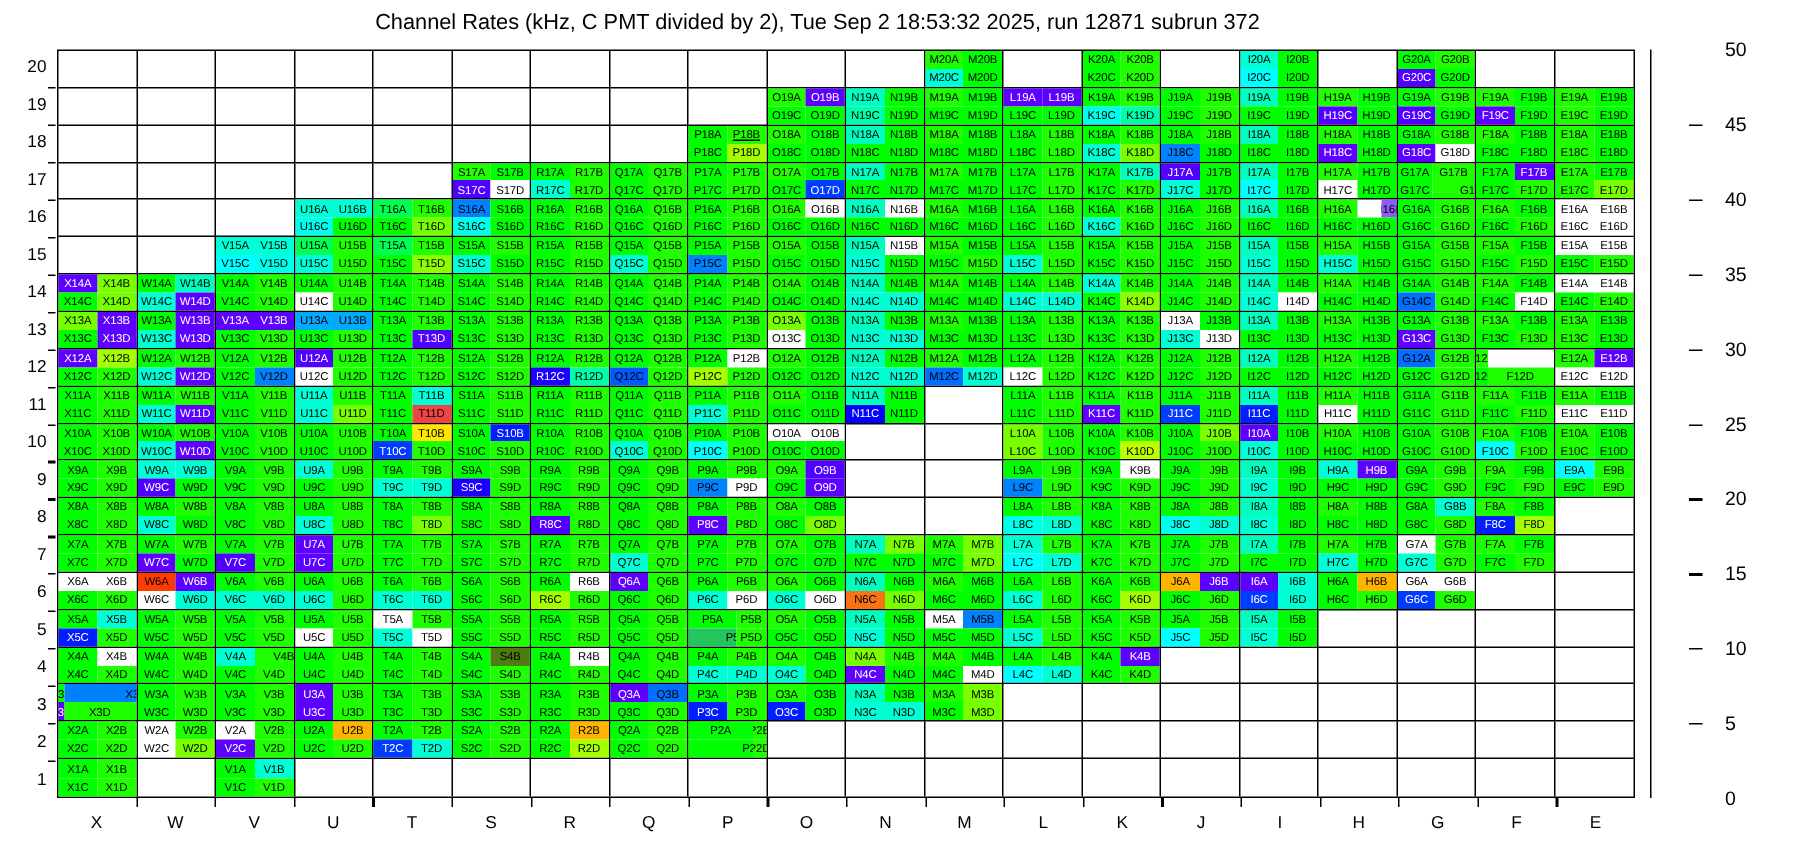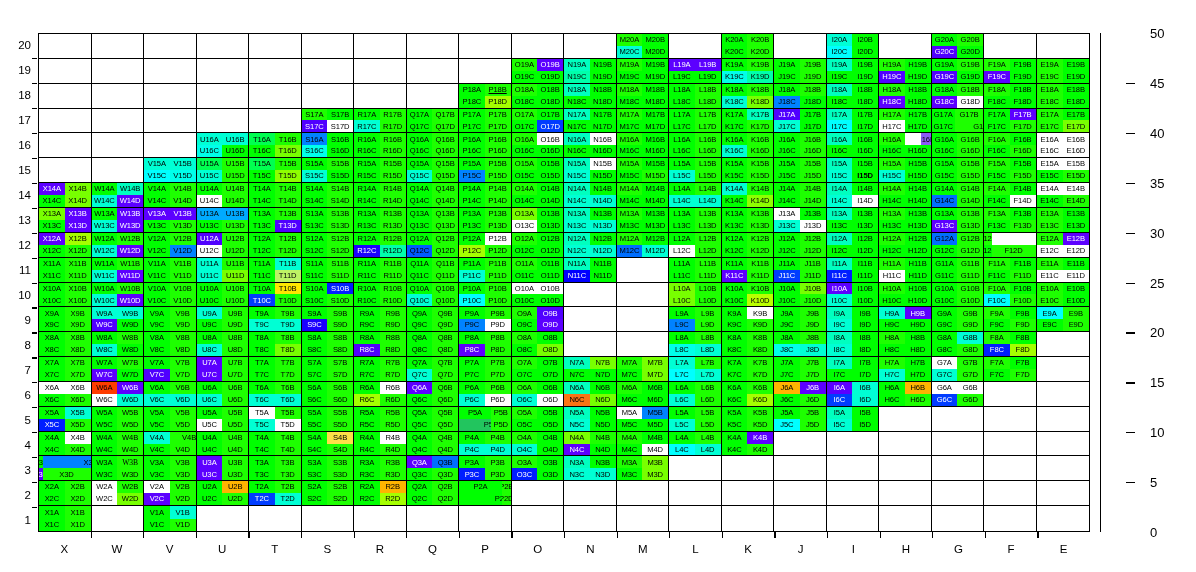--- a/index.html
+++ b/index.html
@@ -65,20 +65,21 @@
     transform:translateY(-50%);white-space:nowrap;
   }
   .cbtick{position:absolute;left:26px;width:9px;height:1.3px;background:#000;}
   #cbleft{position:absolute;left:0;top:0;width:1.3px;height:499px;background:#000;}
 </style>
 </head>
 <body>
 
 <div id="root">
 
+  <div id="title">Channel Rates (kHz, C PMT divided by 2), Tue Sep  2 18:53:32 2025, run 12871 subrun 372</div>
 
   <div id="yaxis">
       <div class="ylab" style="top: 12.475px;">20</div>
       <div class="ylab" style="top: 37.425px;">19</div>
       <div class="ytick" style="top: 24.95px;"></div>
       <div class="ylab" style="top: 62.375px;">18</div>
       <div class="ytick" style="top: 49.9px;"></div>
       <div class="ylab" style="top: 87.325px;">17</div>
       <div class="ytick" style="top: 74.85px;"></div>
       <div class="ylab" style="top: 112.275px;">16</div>
@@ -804,21 +805,21 @@
         <div class="gcell">
           <div class="sub" style="background: rgb(0, 255, 0); color: rgb(0, 0, 0);">J15A</div>
           <div class="sub" style="background: rgb(30, 255, 0); color: rgb(0, 0, 0);">J15B</div>
           <div class="sub" style="background: rgb(0, 255, 0); color: rgb(0, 0, 0);">J15C</div>
           <div class="sub" style="background: rgb(30, 255, 0); color: rgb(0, 0, 0);">J15D</div>
         </div>
         <div class="gcell">
           <div class="sub" style="background: rgb(0, 255, 191); color: rgb(0, 0, 0);">I15A</div>
           <div class="sub" style="background: rgb(0, 255, 0); color: rgb(0, 0, 0);">I15B</div>
           <div class="sub" style="background: rgb(0, 255, 212); color: rgb(0, 0, 0);">I15C</div>
-          <div class="sub" style="background: rgb(0, 255, 0); color: rgb(0, 0, 0); font-weight: bold;">I15D</div>
+          <div class="sub" style="background: rgb(0, 255, 0); color: rgb(0, 0, 0);">I15D</div>
         </div>
         <div class="gcell">
           <div class="sub" style="background: rgb(30, 255, 0); color: rgb(0, 0, 0);">H15A</div>
           <div class="sub" style="background: rgb(0, 255, 0); color: rgb(0, 0, 0);">H15B</div>
           <div class="sub" style="background: rgb(0, 255, 212); color: rgb(0, 0, 0);">H15C</div>
           <div class="sub" style="background: rgb(0, 255, 0); color: rgb(0, 0, 0);">H15D</div>
         </div>
         <div class="gcell">
           <div class="sub" style="background: rgb(0, 255, 0); color: rgb(0, 0, 0);">G15A</div>
           <div class="sub" style="background: rgb(30, 255, 0); color: rgb(0, 0, 0);">G15B</div>
@@ -1218,21 +1219,21 @@
         <div class="gcell">
           <div class="sub" style="background: rgb(0, 255, 212); color: rgb(0, 0, 0);">U11A</div>
           <div class="sub" style="background: rgb(30, 255, 0); color: rgb(0, 0, 0);">U11B</div>
           <div class="sub" style="background: rgb(0, 255, 212); color: rgb(0, 0, 0);">U11C</div>
           <div class="sub" style="background: rgb(120, 255, 0); color: rgb(0, 0, 0);">U11D</div>
         </div>
         <div class="gcell">
           <div class="sub" style="background: rgb(0, 255, 0); color: rgb(0, 0, 0);">T11A</div>
           <div class="sub" style="background: rgb(0, 255, 212); color: rgb(0, 0, 0);">T11B</div>
           <div class="sub" style="background: rgb(0, 255, 0); color: rgb(0, 0, 0);">T11C</div>
-          <div class="sub" style="background: #bef264; color: rgb(0, 0, 0);">T11D</div>
+          <div class="sub" style="background: #ef4444; color: rgb(0, 0, 0);">T11D</div>
         </div>
         <div class="gcell">
           <div class="sub" style="background: rgb(0, 255, 0); color: rgb(0, 0, 0);">S11A</div>
           <div class="sub" style="background: rgb(30, 255, 0); color: rgb(0, 0, 0);">S11B</div>
           <div class="sub" style="background: rgb(0, 255, 0); color: rgb(0, 0, 0);">S11C</div>
           <div class="sub" style="background: rgb(30, 255, 0); color: rgb(0, 0, 0);">S11D</div>
         </div>
         <div class="gcell">
           <div class="sub" style="background: rgb(0, 255, 0); color: rgb(0, 0, 0);">R11A</div>
           <div class="sub" style="background: rgb(30, 255, 0); color: rgb(0, 0, 0);">R11B</div>
@@ -2062,21 +2063,21 @@
           <div class="sub" style="background: rgb(30, 255, 0); color: rgb(0, 0, 0);">U4D</div>
         </div>
         <div class="gcell">
           <div class="sub" style="background: rgb(0, 255, 0); color: rgb(0, 0, 0);">T4A</div>
           <div class="sub" style="background: rgb(30, 255, 0); color: rgb(0, 0, 0);">T4B</div>
           <div class="sub" style="background: rgb(0, 255, 0); color: rgb(0, 0, 0);">T4C</div>
           <div class="sub" style="background: rgb(30, 255, 0); color: rgb(0, 0, 0);">T4D</div>
         </div>
         <div class="gcell">
           <div class="sub" style="background: rgb(0, 255, 0); color: rgb(0, 0, 0);">S4A</div>
-          <div class="sub" style="background: #fde047; color: rgb(0, 0, 0); text-align: right;">S4B</div>
+          <div class="sub" style="background: #4d7c0f; color: rgb(0, 0, 0); text-align: right;">S4B</div>
           <div class="sub" style="background: rgb(0, 255, 0); color: rgb(0, 0, 0);">S4C</div>
           <div class="sub" style="background: rgb(30, 255, 0); color: rgb(0, 0, 0);">S4D</div>
         </div>
         <div class="gcell">
           <div class="sub" style="background: rgb(0, 255, 0); color: rgb(0, 0, 0);">R4A</div>
           <div class="sub" style="background: rgb(255, 255, 255); color: rgb(0, 0, 0);">R4B</div>
           <div class="sub" style="background: rgb(0, 255, 0); color: rgb(0, 0, 0);">R4C</div>
           <div class="sub" style="background: rgb(30, 255, 0); color: rgb(0, 0, 0);">R4D</div>
         </div>
         <div class="gcell">

